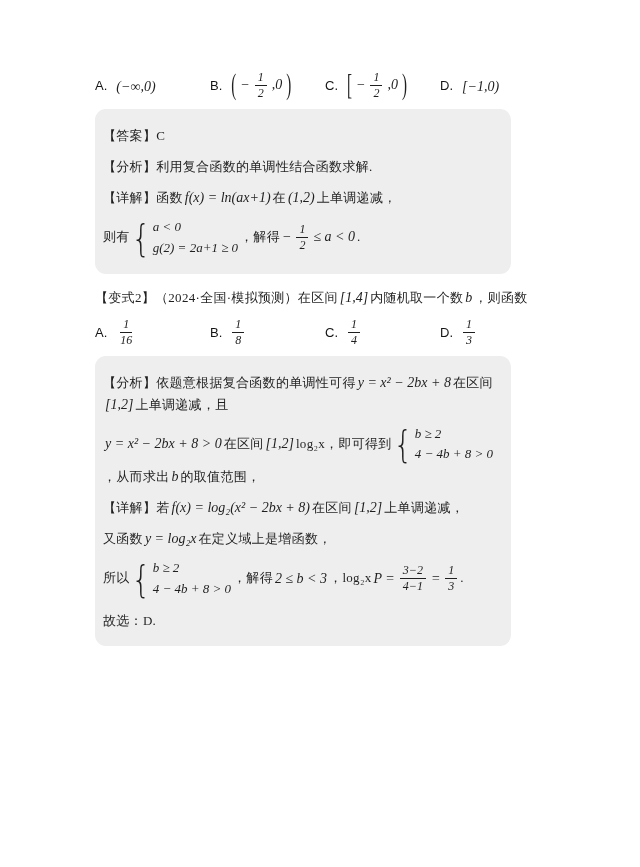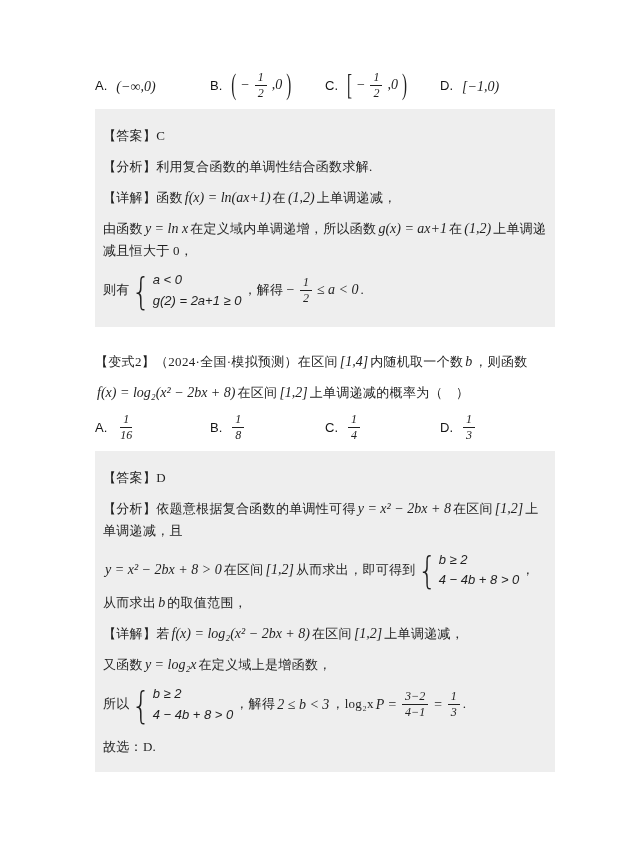--- a/index.html
+++ b/index.html
@@ -6,41 +6,41 @@
   #page{
     position:relative;width:640px;height:867px;background:#ffffff;
     color:#1f1f1f;font-family:"Liberation Serif",serif;overflow:hidden;
   }
   .spacer-top{height:70px;}
   
   .opts{display:flex;margin-left:95px;width:460px;align-items:center;}
   .opt{width:25%;display:flex;align-items:center;}
   .opt-label{font-family:"Liberation Sans",sans-serif;font-size:13px;color:#151515;margin-right:7px;}
   
-  .block{background:#eeeeee;margin-left:95px;width:460px;box-sizing:border-box;padding:6px 8px;}
+  .block{background:#eeeeee;margin-left:95px;width:416px;box-sizing:border-box;padding:6px 8px;border-radius:11px;}
   .block1{margin-top:8px;}
   .block2{margin-top:8px;}
   
   .line{margin:9px 0;line-height:21px;}
   .para{margin-left:95px;width:465px;}
-  .para-q2{margin-top:23px;}
+  .para-q2{margin-top:12px;}
   .opts-q2{margin-top:8px;}
   
   .seg-cn{font-size:13px;letter-spacing:0.3px;}
   .seg-math{font-family:"Liberation Serif",serif;font-style:italic;font-size:14px;margin:0 2px;}
   .seg-delim{display:inline-block;transform:scaleY(1.9);vertical-align:middle;font-size:15px;margin:0 2px;font-weight:400;}
   .frac{display:inline-flex;flex-direction:column;align-items:center;vertical-align:middle;
         font-family:"Liberation Serif",serif;font-style:italic;font-size:12px;line-height:1.25;margin:0 3px;}
   .frac .num{border-bottom:1px solid #1f1f1f;padding:0 3px;}
   .frac .den{padding:0 3px;}
   .cases{display:inline-flex;align-items:center;vertical-align:middle;margin:0 2px;}
   .cases .brace{font-family:"DejaVu Sans",sans-serif;font-size:30px;font-weight:100;
                 transform:scaleY(1.25);margin-right:2px;line-height:1;}
   .cases .rows{display:inline-flex;flex-direction:column;}
-  .cases .crow{font-family:Liberation Sans, sans-serif;font-style:italic;font-size:13px;line-height:1.6;}
+  .cases .crow{font-family:Liberation Serif, serif;font-style:italic;font-size:13px;line-height:1.6;}
 </style>
 </head>
 <body>
 
 <div id="page">
 
   <div class="spacer-top"></div>
 
   <div class="opts opts-q1">
     <div class="opt">
@@ -64,36 +64,34 @@
     <div class="opt">
       <span class="opt-label">D.</span>
       <span class="opt-body"><span class="seg-math">[−1,0)</span></span>
     </div>
   </div>
 
   <section class="block block1">
     <div class="line"><span class="seg-cn">【答案】C</span></div>
     <div class="line"><span class="seg-cn">【分析】利用复合函数的单调性结合函数求解.</span></div>
     <div class="line"><span class="seg-cn">【详解】函数</span><span class="seg-math">f(x) = ln(ax+1)</span><span class="seg-cn">在</span><span class="seg-math">(1,2)</span><span class="seg-cn">上单调递减，</span></div>
-    <div class="line"><span class="seg-cn">由函数</span><span class="seg-math">y = ln x</span><span class="seg-cn">在定义域内单调递增，所以函数</span><span class="seg-math">g(x) = ax+1</span><span class="seg-cn">在</span><span class="seg-math">(1,2)</span><span class="seg-cn">上单调递减且恒大于 0，</span></div>
     <div class="line"><span class="seg-cn">则有</span><span class="cases">
           <span class="brace">{</span>
           <span class="rows">
             <span class="crow">a &lt; 0</span>
             <span class="crow">g(2) = 2a+1 ≥ 0</span>
           </span>
         </span><span class="seg-cn">，解得</span><span class="seg-math">−</span><span class="frac">
           <span class="num">1</span>
           <span class="den">2</span>
         </span><span class="seg-math">≤ a &lt; 0</span><span class="seg-cn">.</span></div>
   </section>
 
   <div class="para para-q2">
     <div class="line"><span class="seg-cn">【变式2】（2024·全国·模拟预测）在区间</span><span class="seg-math">[1,4]</span><span class="seg-cn">内随机取一个数</span><span class="seg-math">b</span><span class="seg-cn">，则函数</span></div>
-    <div class="line"><span class="seg-math">f(x) = log₂(x² − 2bx + 8)</span><span class="seg-cn">在区间</span><span class="seg-math">[1,2]</span><span class="seg-cn">上单调递减的概率为（　）</span></div>
   </div>
 
   <div class="opts opts-q2">
     <div class="opt">
       <span class="opt-label">A.</span>
       <span class="opt-body"><span class="frac">
             <span class="num">1</span>
             <span class="den">16</span>
           </span></span>
     </div>
@@ -114,23 +112,22 @@
     <div class="opt">
       <span class="opt-label">D.</span>
       <span class="opt-body"><span class="frac">
             <span class="num">1</span>
             <span class="den">3</span>
           </span></span>
     </div>
   </div>
 
   <section class="block block2">
-    <div class="line"><span class="seg-cn">【答案】D</span></div>
     <div class="line"><span class="seg-cn">【分析】依题意根据复合函数的单调性可得</span><span class="seg-math">y = x² − 2bx + 8</span><span class="seg-cn">在区间</span><span class="seg-math">[1,2]</span><span class="seg-cn">上单调递减，且</span></div>
-    <div class="line"><span class="seg-math">y = x² − 2bx + 8 &gt; 0</span><span class="seg-cn">在区间</span><span class="seg-math">[1,2]</span><span class="seg-cn">从而求出，即可得到</span><span class="cases">
+    <div class="line"><span class="seg-math">y = x² − 2bx + 8 &gt; 0</span><span class="seg-cn">在区间</span><span class="seg-math">[1,2]</span><span class="seg-cn">log₂x，即可得到</span><span class="cases">
           <span class="brace">{</span>
           <span class="rows">
             <span class="crow">b ≥ 2</span>
             <span class="crow">4 − 4b + 8 &gt; 0</span>
           </span>
         </span><span class="seg-cn">，从而求出</span><span class="seg-math">b</span><span class="seg-cn">的取值范围，</span></div>
     <div class="line"><span class="seg-cn">【详解】若</span><span class="seg-math">f(x) = log₂(x² − 2bx + 8)</span><span class="seg-cn">在区间</span><span class="seg-math">[1,2]</span><span class="seg-cn">上单调递减，</span></div>
     <div class="line"><span class="seg-cn">又函数</span><span class="seg-math">y = log₂x</span><span class="seg-cn">在定义域上是增函数，</span></div>
     <div class="line"><span class="seg-cn">所以</span><span class="cases">
           <span class="brace">{</span>

